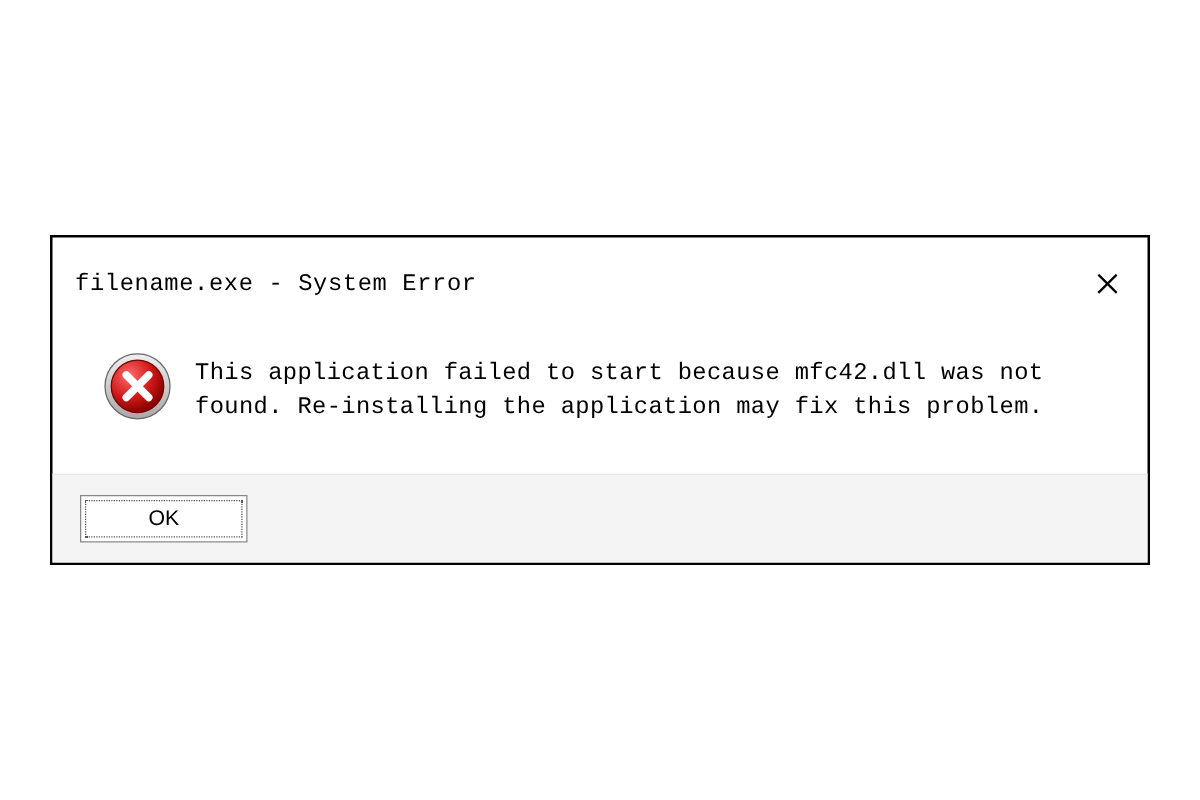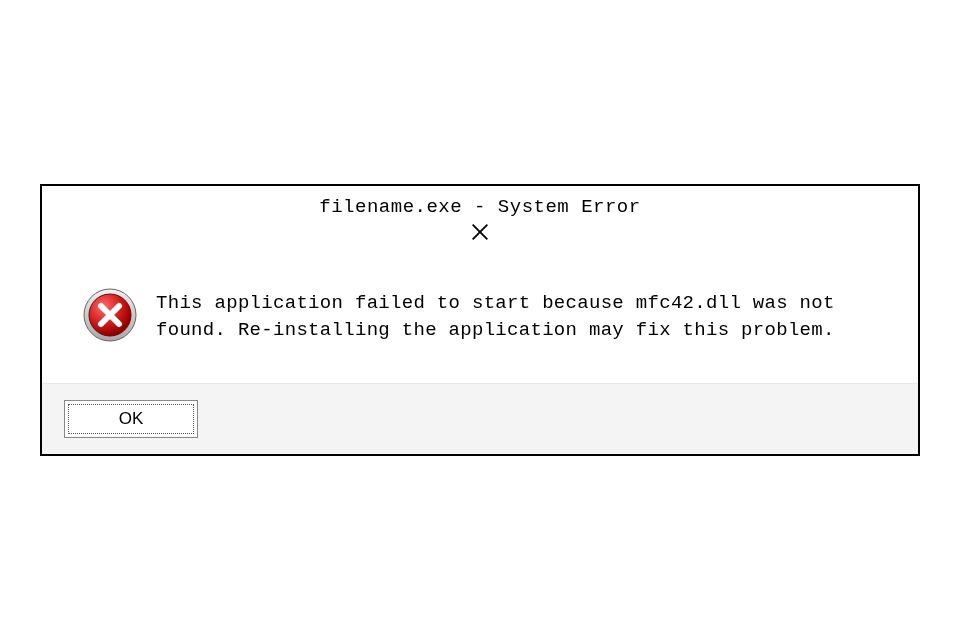--- a/index.html
+++ b/index.html
@@ -20,43 +20,42 @@
       width: 880px;
       border: 2px solid #000000;
       background: #ffffff;
       display: flex;
       flex-direction: column;
     }
     .titlebar {
       display: flex;
       align-items: center;
       justify-content: space-between;
-      padding: 10px 18px 10px 18px;
-      flex-direction: column;
+      padding: 23px 18px 10px 18px;
     }
     .title-text {
       font-size: 19px;
       color: #000000;
       letter-spacing: 0.5px;
     }
     .close-btn {
       width: 28px;
       height: 28px;
       display: flex;
       align-items: center;
       justify-content: center;
       cursor: pointer;
     }
     .close-btn svg {
       width: 22px;
       height: 22px;
     }
     .content {
       display: flex;
-      align-items: flex-end;
+      align-items: flex-start;
       padding: 30px 60px 40px 40px;
       gap: 18px;
     }
     .error-icon {
       flex-shrink: 0;
       width: 56px;
       height: 56px;
       position: relative;
     }
     .error-icon svg {

